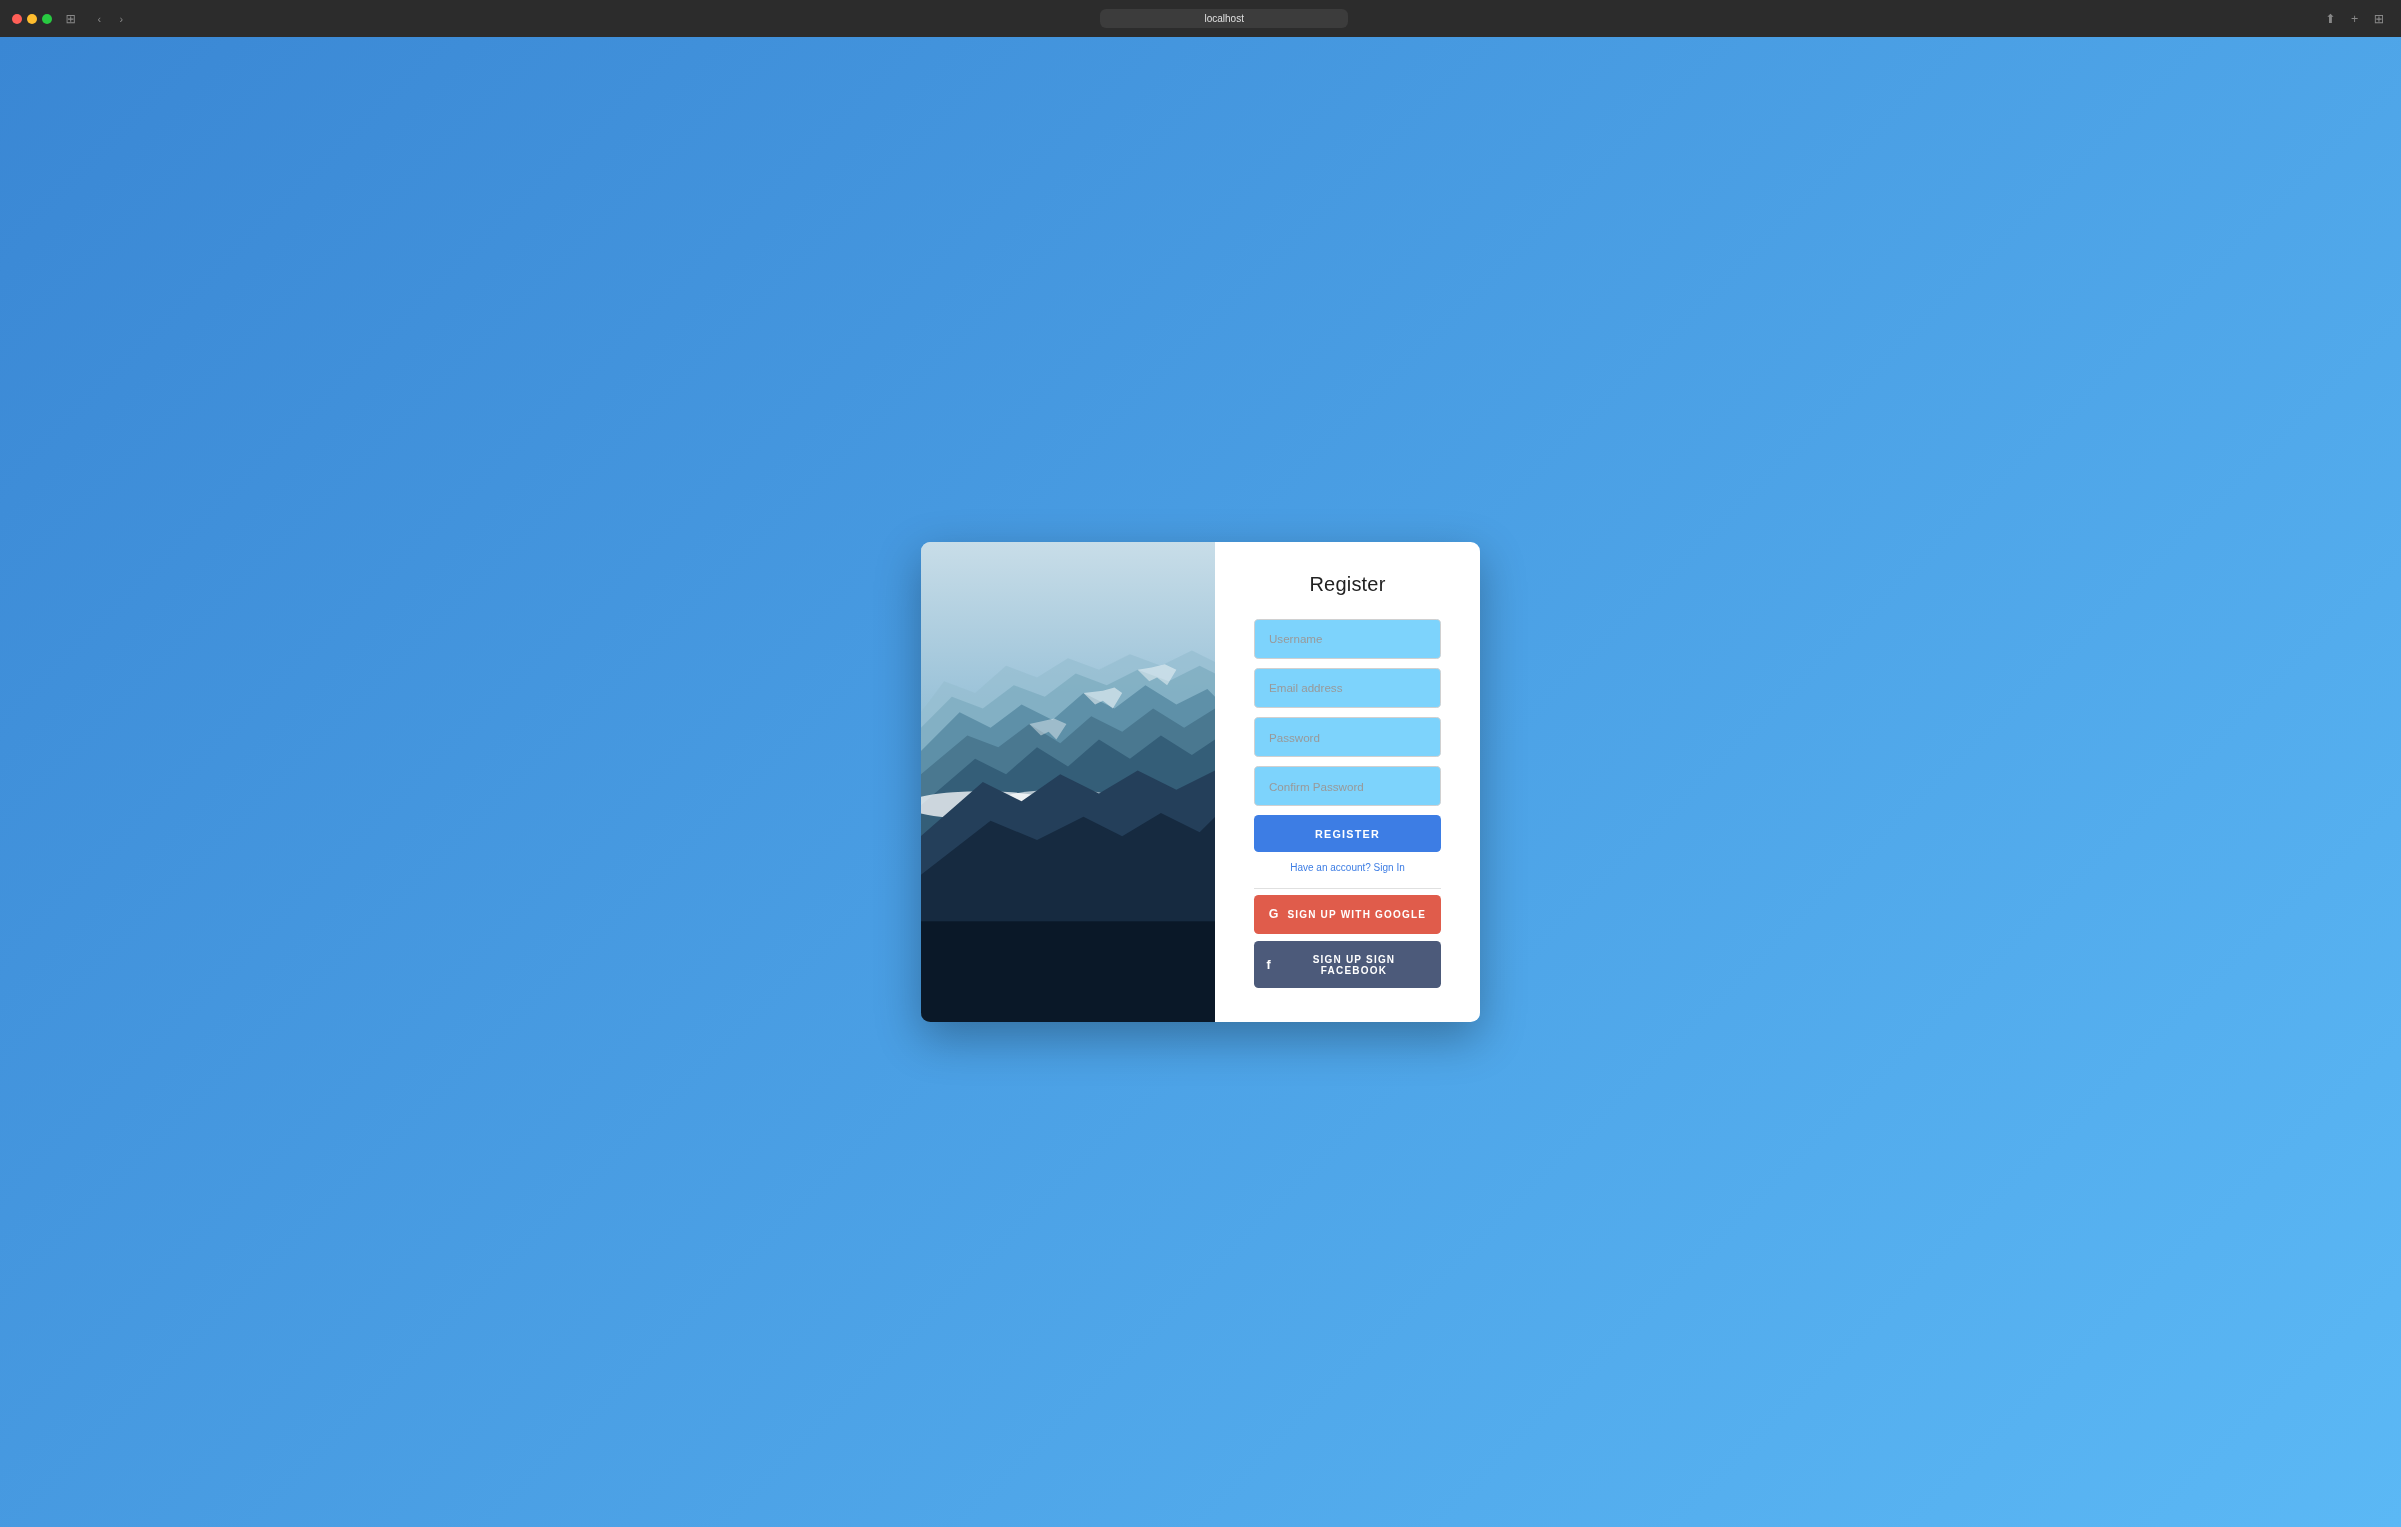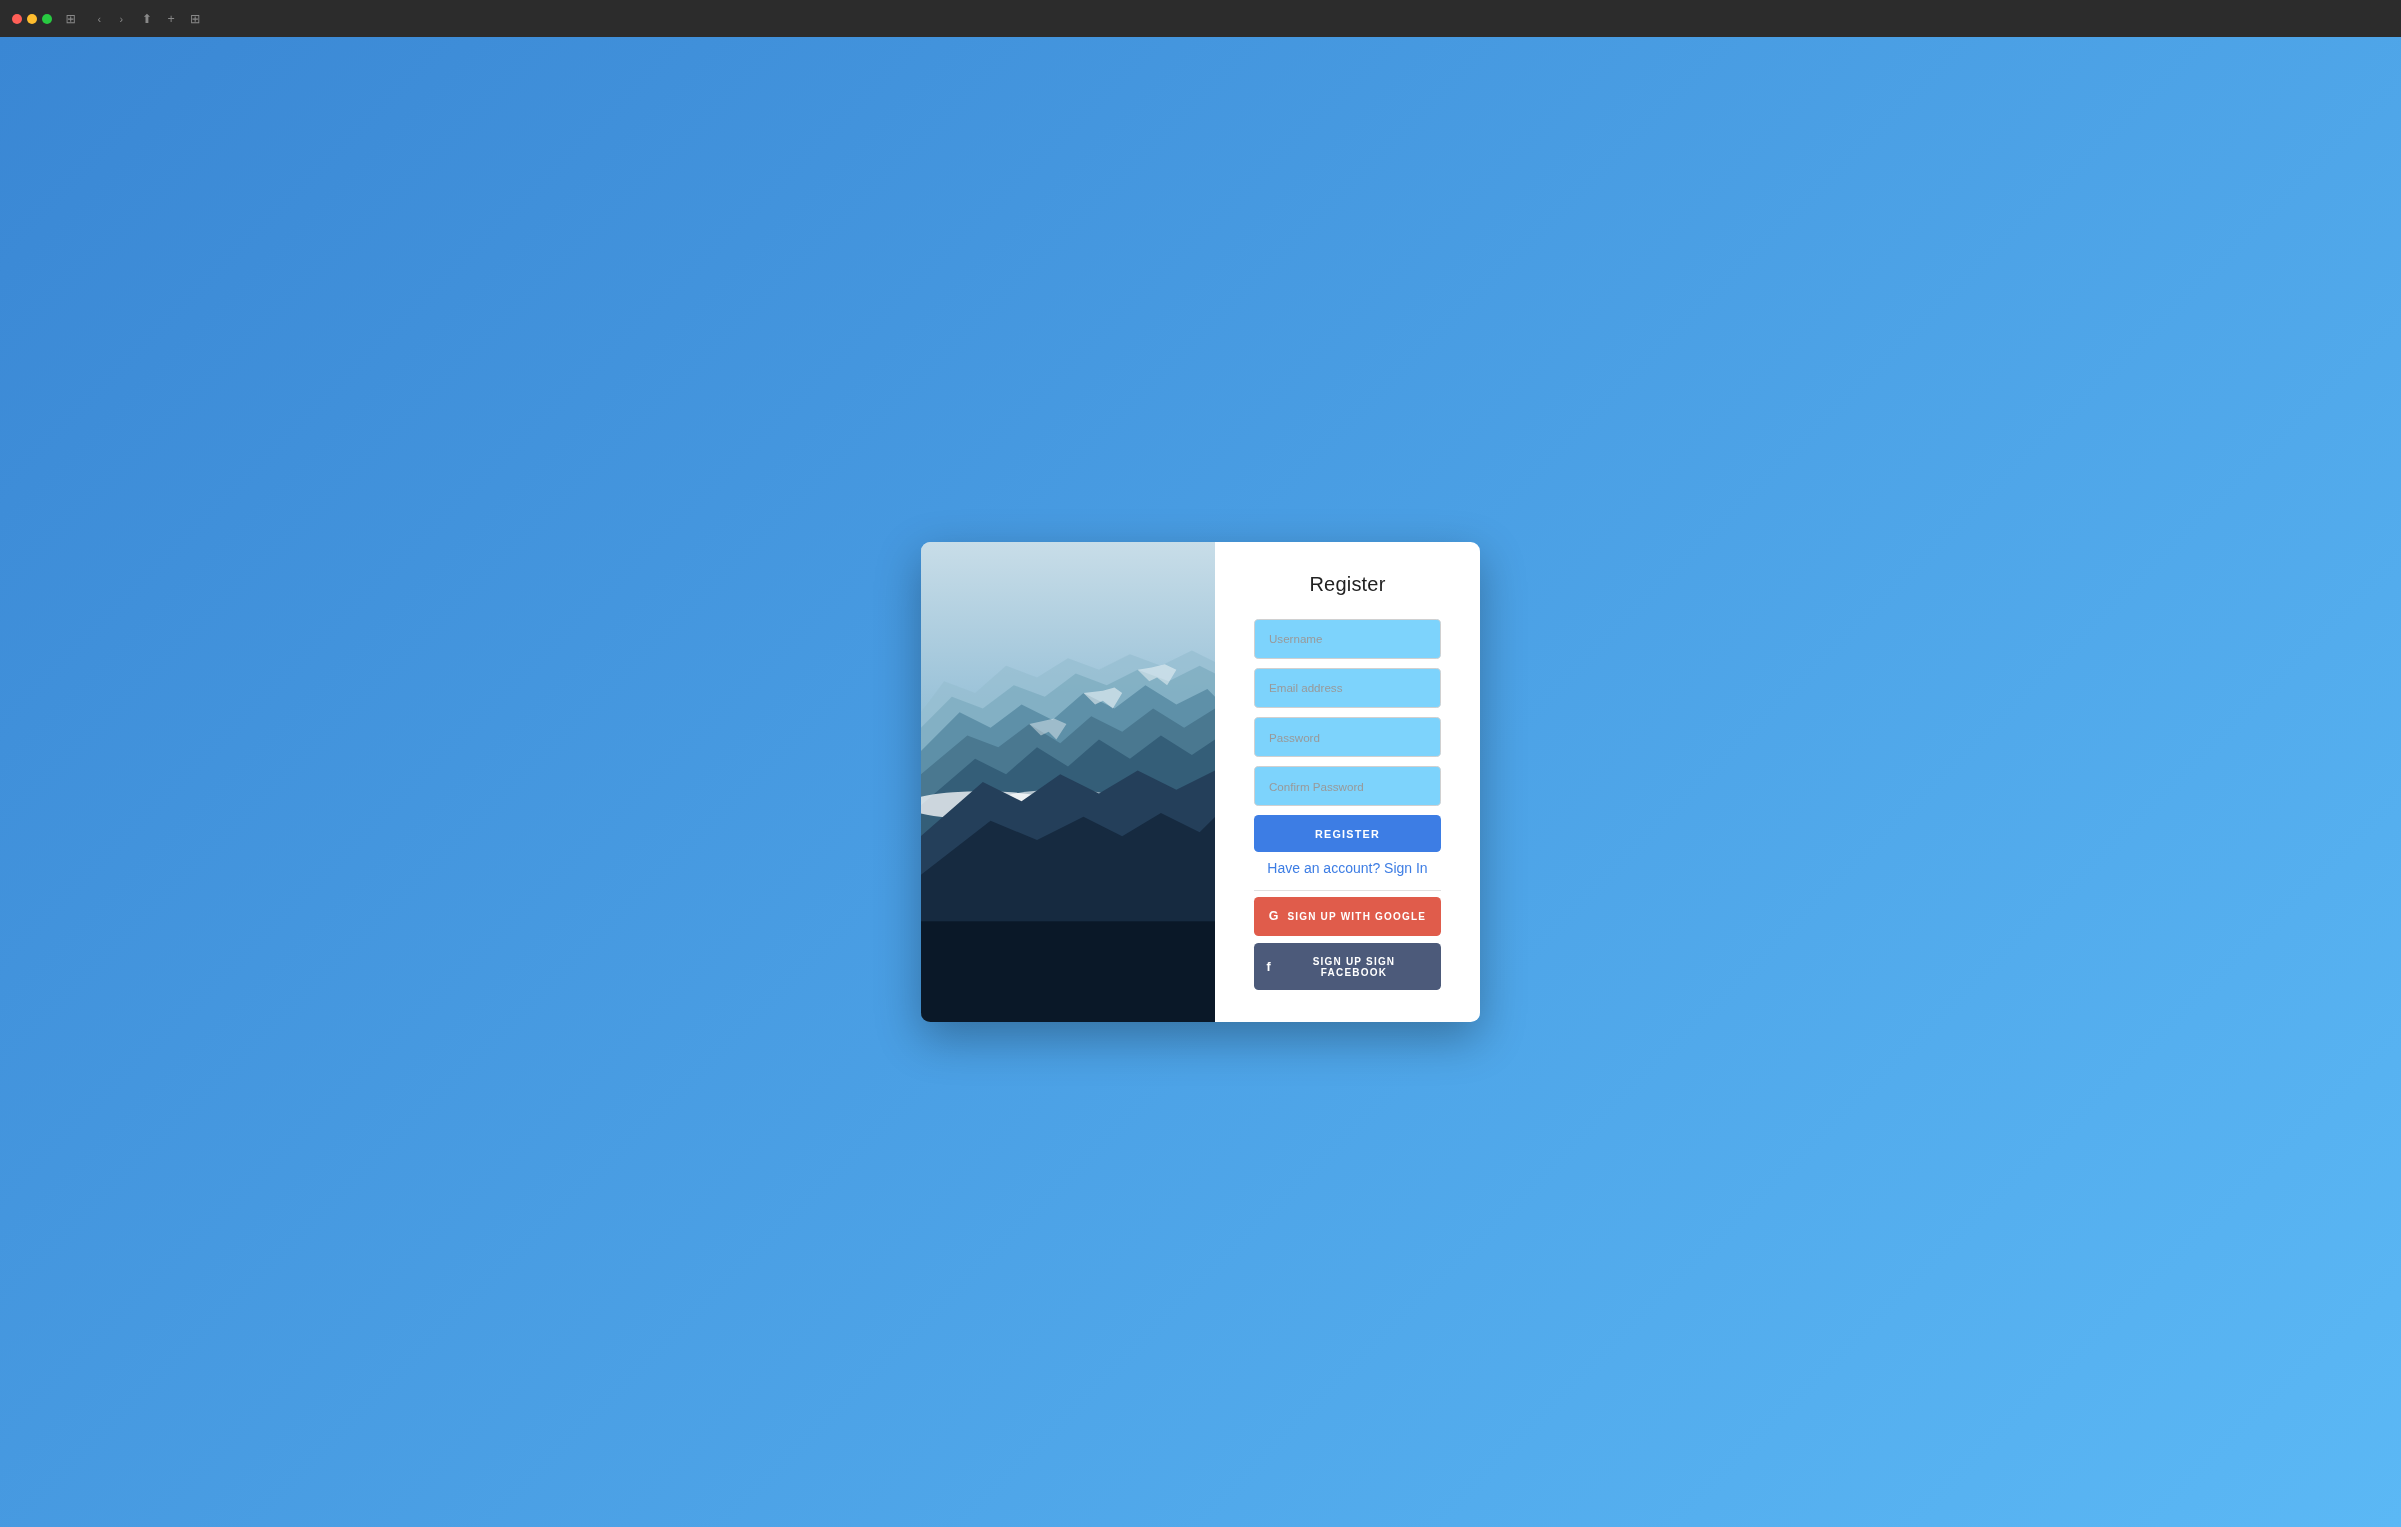--- a/index.html
+++ b/index.html
@@ -193,21 +193,21 @@
       transition: background 0.2s;
     }
 
     .signin-link {
       text-align: center;
       margin-bottom: 10.8px;
     }
     .signin-link a {
       color: #3d7de4;
       text-decoration: none;
-      font-size: 14px;
+      font-size: 10px;
       text-align: center;
     }
 
     .google-btn {
       width: 100%;
       padding: 12.4px;
       background: #e05c4b;
       color: #fff;
       border: none;
       border-radius: 4.6px;
@@ -260,20 +260,23 @@
 
 <div class="browser-chrome">
   <div class="traffic-lights">
     <div class="traffic-light tl-red"></div>
     <div class="traffic-light tl-yellow"></div>
     <div class="traffic-light tl-green"></div>
   </div>
   <button class="browser-btn sidebar-btn">⊞</button>
   <button class="browser-btn">‹</button>
   <button class="browser-btn">›</button>
+  <div class="address-bar-wrapper">
+    <input class="address-bar" type="text" value="localhost" style="">
+  </div>
   <div class="browser-actions">
     <button class="browser-action-btn">⬆</button>
     <button class="browser-action-btn">+</button>
     <button class="browser-action-btn">⊞</button>
   </div>
 </div>
 
 <div class="browser-viewport">
 
   <div class="card">

